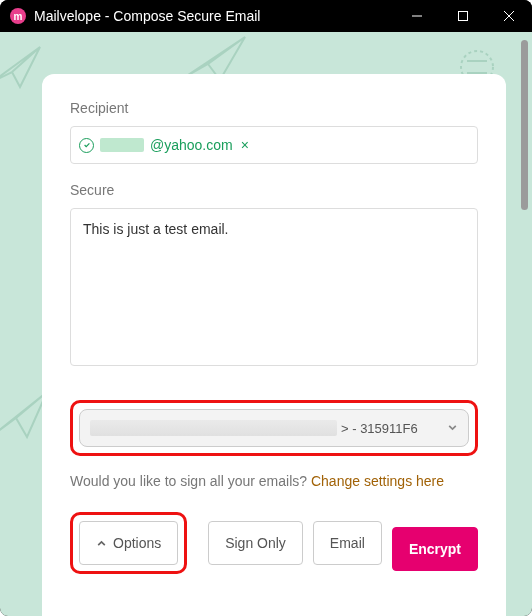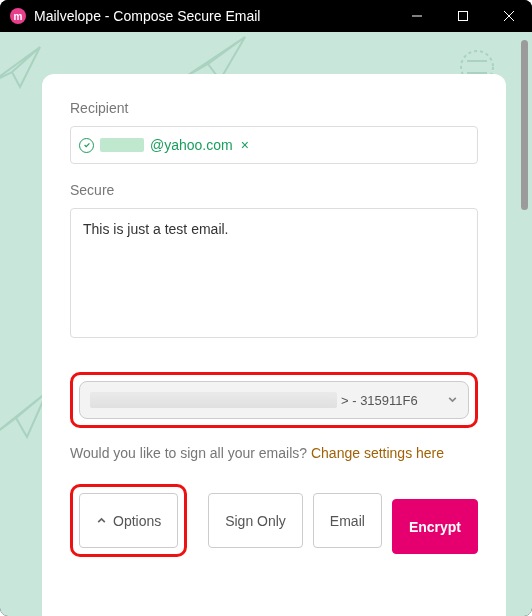--- a/index.html
+++ b/index.html
@@ -16,31 +16,31 @@
   .scrollbar { position: absolute; right: 4px; top: 8px; bottom: 8px; width: 7px; }
   .scrollbar-thumb { position: absolute; top: 0; width: 7px; height: 170px; background: #9b9b9b; border-radius: 4px; }
   .card { position: absolute; left: 42px; top: 42px; right: 26px; bottom: 0; background: #fff; border-radius: 12px 12px 0 0; padding: 26px 28px 22px 28px; display: flex; flex-direction: column; }
   .label { color: #777; font-size: 14px; margin-bottom: 10px; }
   .recipient-box { border: 1px solid #ddd; border-radius: 4px; padding: 6px 8px; display: flex; align-items: center; margin-bottom: 18px; min-height: 38px; }
   .chip { display: inline-flex; align-items: center; color: #1a9e5c; font-size: 14px; gap: 6px; }
   .chip .mask { display: inline-block; width: 44px; height: 14px; background: #bfe8cf; border-radius: 2px; }
   .chip .check { width: 15px; height: 15px; border: 1.5px solid #1a9e5c; border-radius: 50%; display: flex; align-items: center; justify-content: center; }
   .chip .check svg { stroke: #1a9e5c; }
   .chip .x { font-size: 14px; cursor: pointer; margin-left: 2px; }
-  .message-box { border: 1px solid #ddd; border-radius: 4px; padding: 12px; font-size: 14px; color: #333; height: 130px; margin-bottom: 34px; resize: none; font-family: inherit; width: 100%; outline: none; }
+  .message-box { border: 1px solid #ddd; border-radius: 4px; padding: 12px; font-size: 14px; color: #333; height: 158px; margin-bottom: 34px; resize: none; font-family: inherit; width: 100%; outline: none; }
   .highlight-red { border: 3px solid #e11; border-radius: 10px; padding: 6px; }
   .sign-select-wrap { margin-bottom: 14px; }
   .sign-select { width: 100%; height: 38px; border: 1px solid #ccc; border-radius: 8px; background: #f3f3f3; display: flex; align-items: center; padding: 0 10px; font-size: 13px; color: #555; justify-content: space-between; }
   .sign-select .masked { flex: 0 0 auto; display: inline-block; width: 247px; height: 16px; background: linear-gradient(#eaeaea,#e0e0e0); border-radius: 2px; }
   .sign-select .tail { flex: 0 0 auto; margin-left: 4px; }
   .sign-select .chev { margin-left: auto; }
   .hint { font-size: 14px; color: #777; line-height: 1.6; margin-bottom: 20px; }
   .hint a { color: #a16207; text-decoration: none; }
   .button-row { display: flex; align-items: center; gap: 10px; }
-  .btn { height: 55px; padding: 0 16px; border-radius: 4px; font-size: 14px; display: inline-flex; align-items: center; gap: 6px; border: 1px solid #ccc; background: #fff; color: #555; cursor: pointer; }
+  .btn { height: 44px; padding: 0 16px; border-radius: 4px; font-size: 14px; display: inline-flex; align-items: center; gap: 6px; border: 1px solid #ccc; background: #fff; color: #555; cursor: pointer; }
   .btn.primary { background: #e6006f; border-color: #e6006f; color: #fff; font-weight: 600; margin-top: 12px; }
   .options-wrap { display: inline-block; }
   .spacer { flex: 1; }
 </style>
 </head>
 <body>
 
 <div class="window">
   <div class="titlebar">
     <div class="app-icon">m</div>

